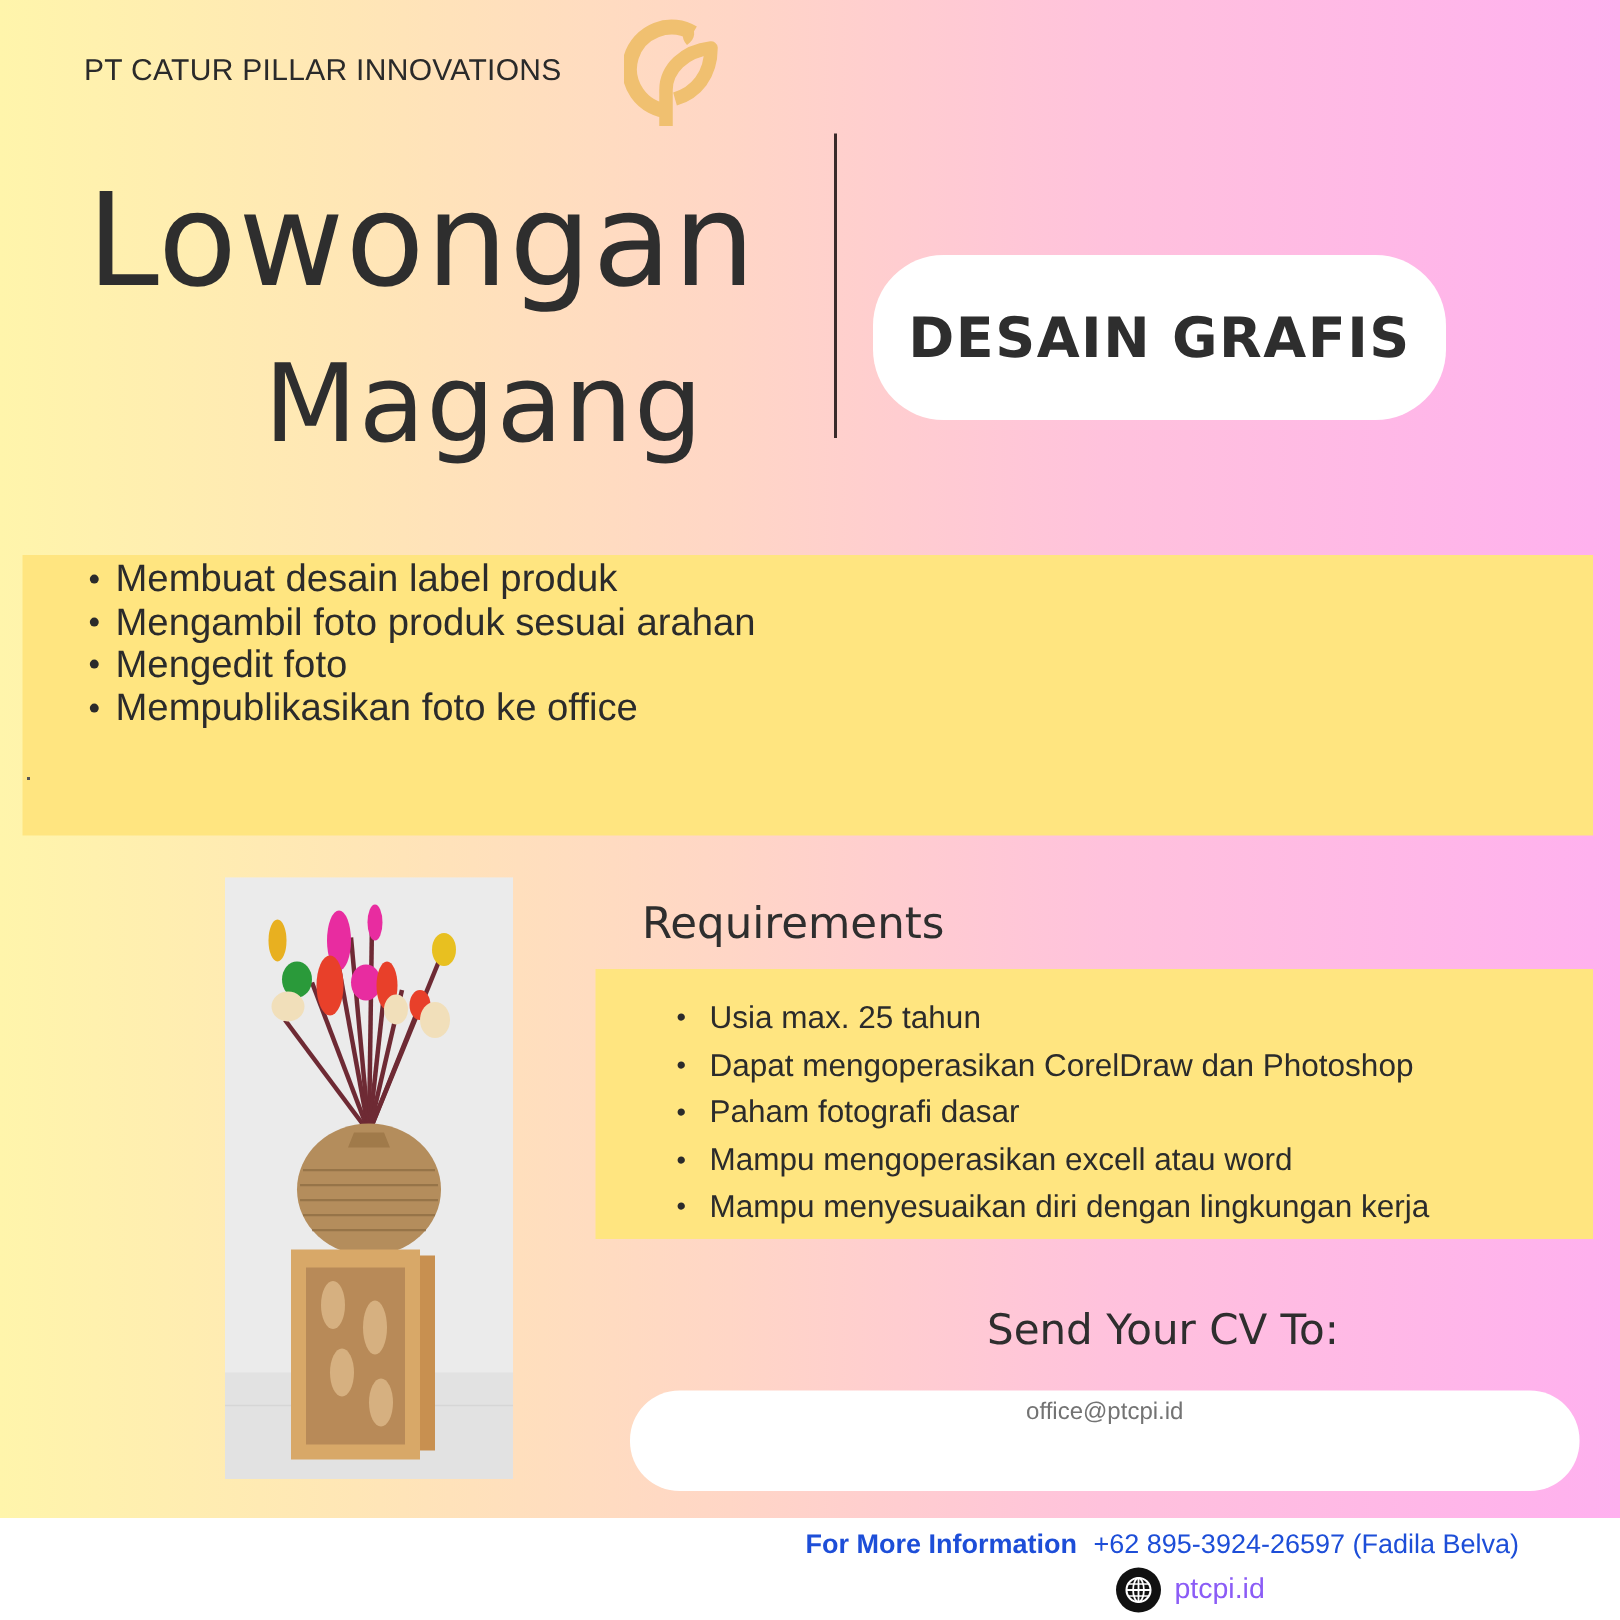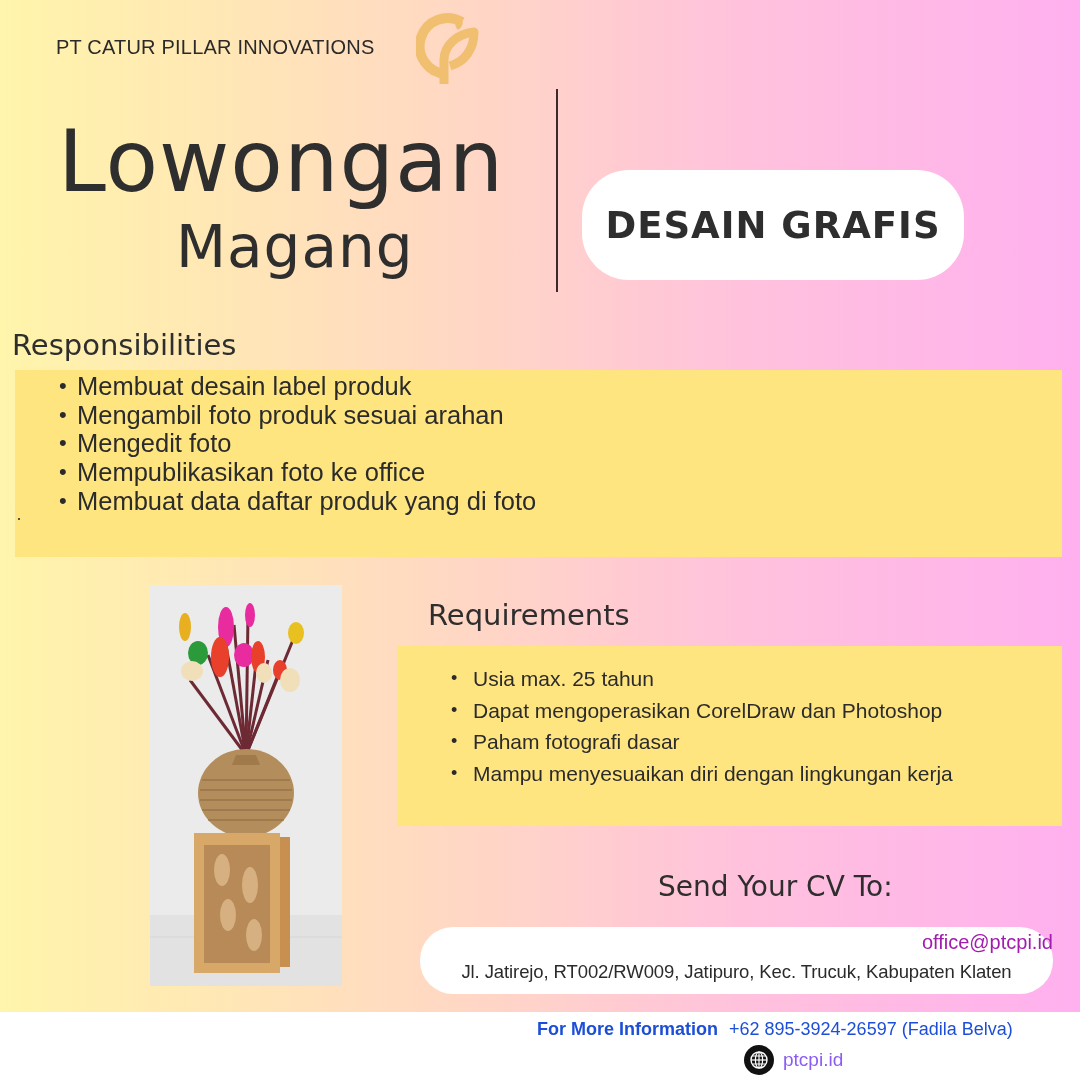--- a/index.html
+++ b/index.html
@@ -22,21 +22,21 @@
   .logo { position: absolute; left: 416px; top: 10px; width: 68px; height: 76px; }
 
   .title {
     position: absolute; left: 58px; top: 118px; width: 470px;
     font-family: "DejaVu Sans", sans-serif;
     font-weight: normal;
     color: #2e2e2e;
     line-height: 86px;
   }
   .title .l1 { display: block; font-size: 86px; letter-spacing: 1px; }
-  .title .l2 { display: block; font-size: 58px; letter-spacing: 1px; padding-left: 118px; }
+  .title .l2 { display: block; font-size: 72px; letter-spacing: 1px; padding-left: 118px; margin-top: 22px; }
 
   .divider { position: absolute; left: 556px; top: 89px; width: 2px; height: 203px; background: #3a2a2a; }
 
   .pill {
     position: absolute; left: 582px; top: 170px; width: 382px; height: 110px;
     background: #ffffff; border-radius: 47px;
     display: flex; align-items: center; justify-content: center;
     font-family: "DejaVu Sans", sans-serif;
     font-size: 37px; font-weight: bold; letter-spacing: 1px; color: #2e2e2e;
   }
@@ -79,21 +79,21 @@
 
   .send-title {
     position: absolute; left: 658px; top: 870px;
     font-family: "DejaVu Sans", sans-serif; font-size: 28px; color: #2e2e2e;
   }
   .contact-pill {
     position: absolute; left: 420px; top: 927px; width: 633px; height: 67px;
     background: #ffffff; border-radius: 33px;
     text-align: center;
   }
-  .contact-email { display: block; font-size: 20px; color: #a21caf; margin-top: 3px; line-height: 24px; text-align: right; }
+  .contact-email { display: block; font-size: 16px; color: #737373; margin-top: 3px; line-height: 24px; }
   .contact-address { display: block; font-size: 18.5px; color: #2b2b2b; margin-top: 7px; line-height: 22px; letter-spacing: -0.1px; }
 
   .footer-info { position: absolute; left: 537px; top: 1019px; font-size: 18px; color: #1d4ed8; white-space: nowrap; }
   .footer-info .label { font-weight: bold; margin-right: 6px; }
   .footer-web { position: absolute; left: 744px; top: 1045px; display: flex; align-items: center; gap: 9px; }
   .globe { width: 30px; height: 30px; border-radius: 50%; background: #111; display: flex; align-items: center; justify-content: center; }
   .footer-web .site { font-size: 19px; color: #8b5cf6; }
 </style>
 </head>
 <body>
@@ -112,28 +112,26 @@
 
   <div class="title">
     <span class="l1">Lowongan</span>
     <span class="l2">Magang</span>
   </div>
 
   <div class="divider"></div>
 
   <div class="pill">DESAIN GRAFIS</div>
 
-  <div class="resp-title">Responsibilities</div>
   <div class="resp-box">
     <ul class="resp-list">
       <li>Membuat desain label produk</li>
       <li>Mengambil foto produk sesuai arahan</li>
       <li>Mengedit foto</li>
       <li>Mempublikasikan foto ke office</li>
-      <li>Membuat data daftar produk yang di foto</li>
     </ul>
   </div>
   <div class="stray-dot"></div>
 
   <div class="photo">
     <svg viewBox="0 0 192 401" preserveAspectRatio="none">
       <rect x="0" y="0" width="192" height="401" fill="#ebebeb"></rect>
       <rect x="0" y="330" width="192" height="71" fill="#e2e2e2"></rect>
       <line x1="0" y1="352" x2="192" y2="352" stroke="#d6d6d6" stroke-width="1"></line>
       <g stroke="#6e2a34" stroke-width="3" fill="none">
@@ -179,28 +177,28 @@
       </g>
     </svg>
   </div>
 
   <div class="req-title">Requirements</div>
   <div class="req-box">
     <ul class="req-list">
       <li>Usia max. 25 tahun</li>
       <li>Dapat mengoperasikan CorelDraw dan Photoshop</li>
       <li>Paham fotografi dasar</li>
+      <li>Mampu mengoperasikan excell atau word</li>
       <li>Mampu menyesuaikan diri dengan lingkungan kerja</li>
     </ul>
   </div>
 
   <div class="send-title">Send Your CV To:</div>
   <div class="contact-pill">
     <span class="contact-email">office@ptcpi.id</span>
-    <span class="contact-address">Jl. Jatirejo, RT002/RW009, Jatipuro, Kec. Trucuk, Kabupaten Klaten</span>
   </div>
 </div>
 
 <div class="footer-info">
   <span class="label">For More Information</span>
   <span>+62 895-3924-26597 (Fadila Belva)</span>
 </div>
 <div class="footer-web">
   <span class="globe">
     <svg viewBox="0 0 20 20" width="20" height="20">

